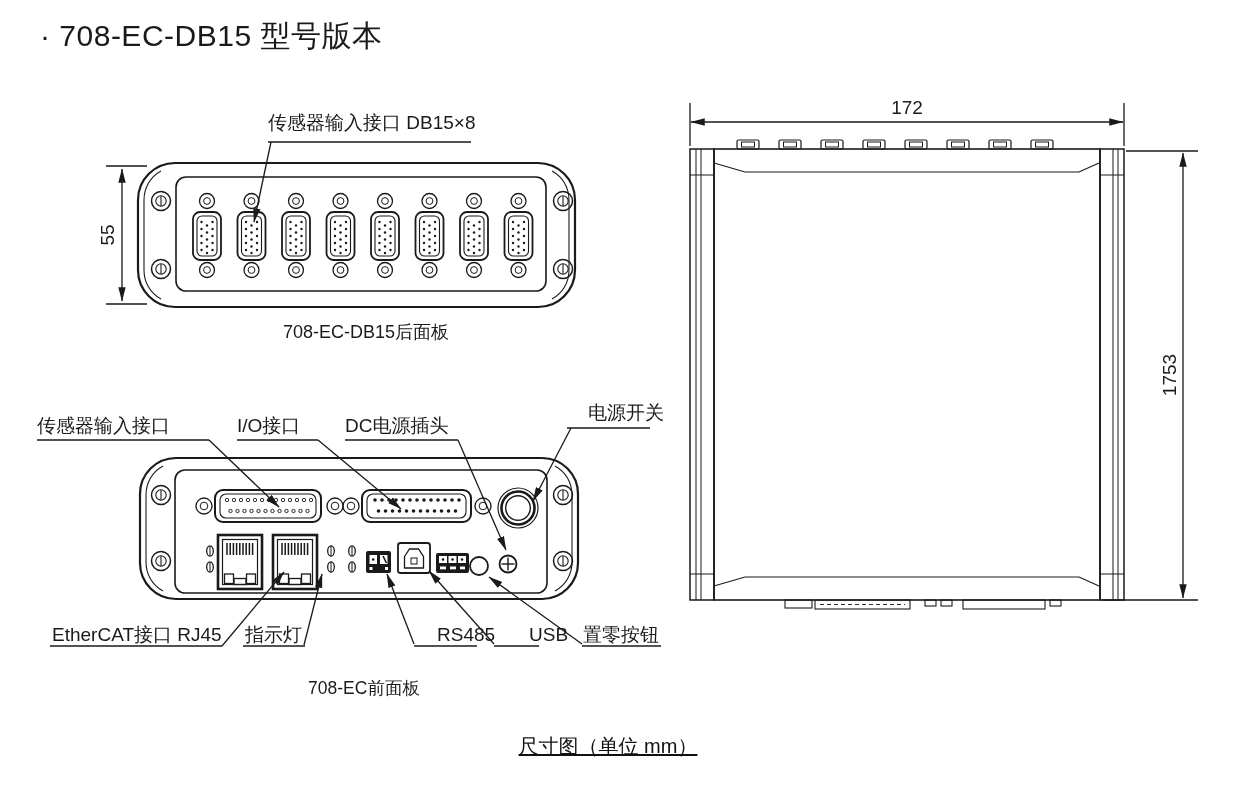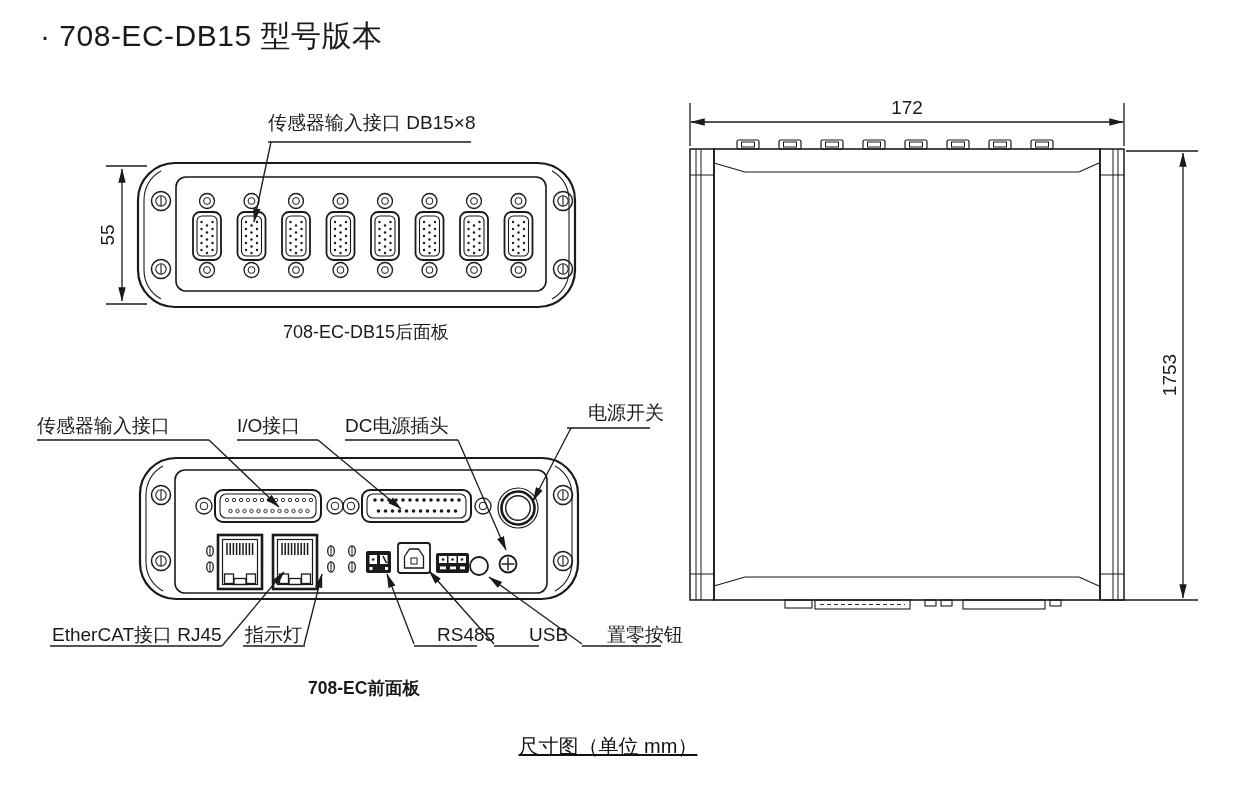--- a/index.html
+++ b/index.html
@@ -331,23 +331,23 @@
 
   <div class="lbl" style="left:37px;top:415px;">传感器输入接口</div>
   <div class="lbl" style="left:237px;top:415px;">I/O接口</div>
   <div class="lbl" style="left:345px;top:415px;">DC电源插头</div>
   <div class="lbl" style="left:588px;top:402px;">电源开关</div>
 
   <div class="lbl" style="left:52px;top:624px;">EtherCAT接口 RJ45</div>
   <div class="lbl" style="left:245px;top:624px;">指示灯</div>
   <div class="lbl" style="left:417px;top:624px;margin-left:20px;">RS485</div>
   <div class="lbl" style="left:497px;top:624px;margin-left:32px;">USB</div>
-  <div class="lbl" style="left:607px;top:624px;">置零按钮</div>
-
-  <div class="cap" style="left:214px;top:677px;width:300px;font-size:17.5px;font-weight:bold;">
+  <div class="lbl" style="left:583px;top:624px;">置零按钮</div>
+
+  <div class="cap" style="left:214px;top:677px;width:300px;font-size:17.5px;">
     <div>708-EC前面板</div>
   </div>
 
   <div class="dim" style="left:877px;top:97px;width:60px;">172</div>
   <div class="dim rot" style="left:1140px;top:364px;width:60px;">1753</div>
 
   <div class="footer">尺寸图（单位 mm）</div>
 </div>
 
 </body></html>

